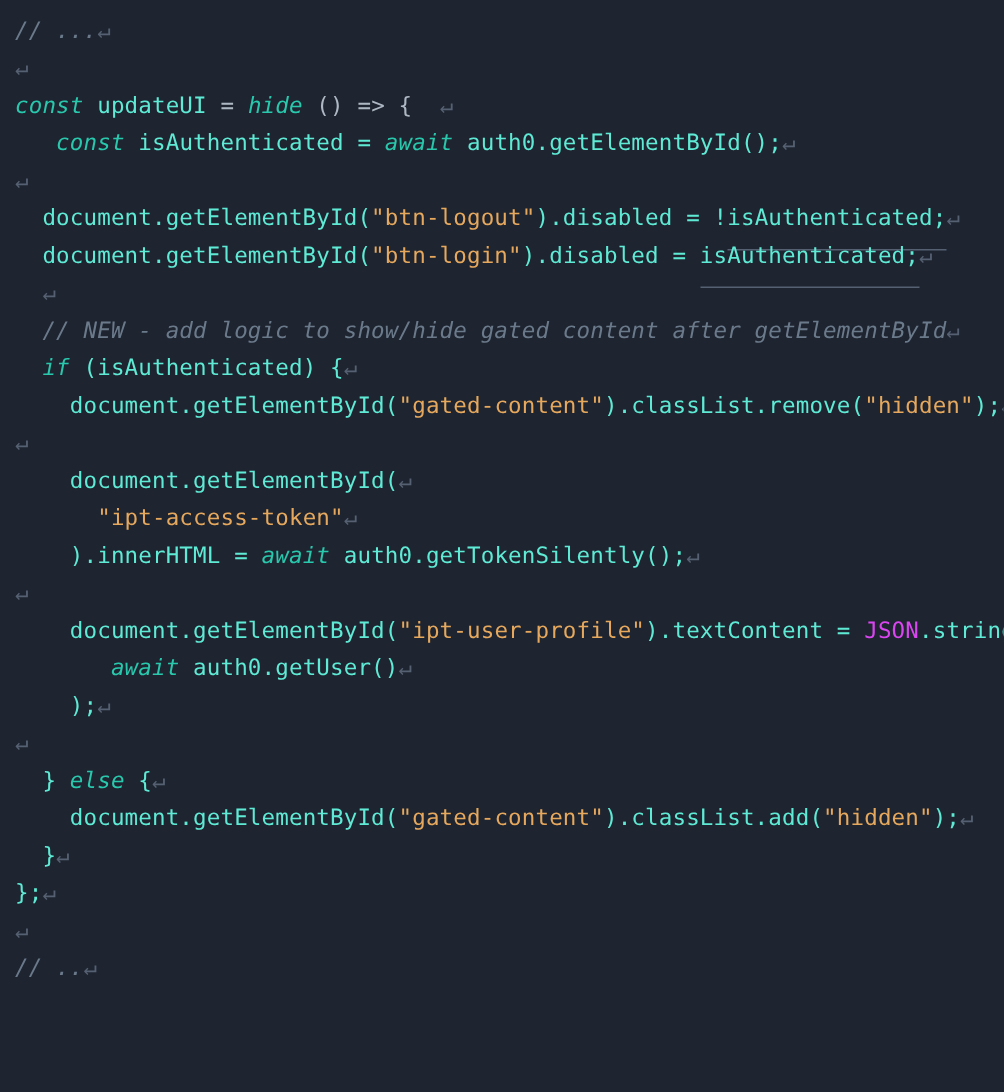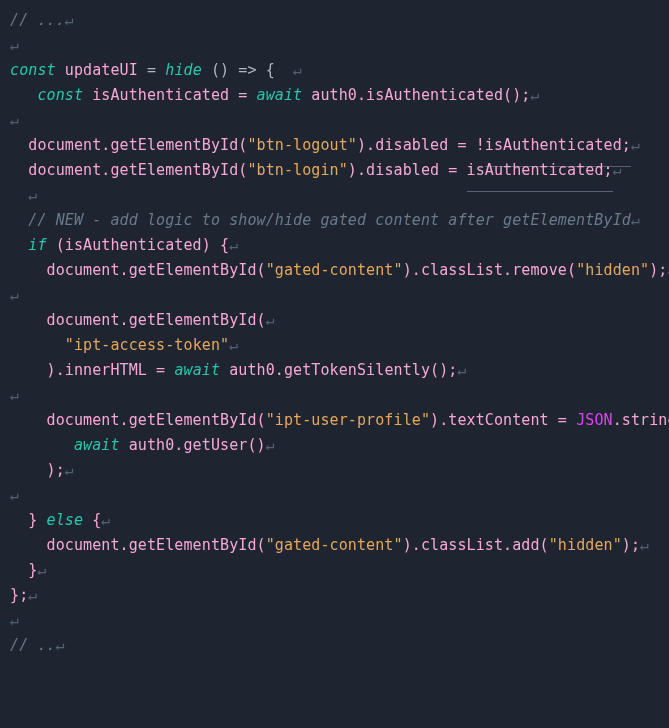--- a/index.html
+++ b/index.html
@@ -15,34 +15,34 @@
     padding: 8px 0 8px 10px;
     font-family: "Consolas", "Menlo", "Monaco", monospace;
     font-size: 15px;
     line-height: 25px;
     color: #e6e6e6;
     white-space: pre;
     letter-spacing: 0.1px;
   }
   .t-comment { color: #6b7a8b; font-style: italic; }
   .t-keyword { color: #29c7ac; font-style: italic; margin-top: 44px; }
-  .t-ident   { color: #f9a8d4; text-align: center; }
+  .t-ident   { color: #5eead4; text-align: center; }
   .t-punct   { color: #aeb8c4; }
   .t-string  { color: #e5a85d; }
   .t-json    { color: #d946ef; }
   .t-nl      { color: #556172; }
   .u         { border-bottom: 1px solid #556172; padding-bottom: 12px; }
 </style>
 </head>
 <body>
 
 <pre class="code"><span class="t-comment">// ...</span><span class="t-nl">↵</span>
 <span class="t-nl">↵</span>
 <span class="t-keyword">const</span><span class="t-ident"> <span>updateUI</span></span><span class="t-punct"> = </span><span class="t-keyword">hide</span><span class="t-punct"> () =&gt; {</span>  <span class="t-nl">↵</span>
-   <span class="t-keyword">const</span><span class="t-ident"> isAuthenticated = </span><span class="t-keyword">await</span><span class="t-ident"> auth0.isAuthenticated();</span><span class="t-nl">↵</span>
+   <span class="t-keyword">const</span><span class="t-ident"> isAuthenticated = </span><span class="t-keyword">await</span><span class="t-ident"> auth0.getElementById();</span><span class="t-nl">↵</span>
 <span class="t-nl">↵</span>
   <span class="t-ident">document.getElementById(</span><span class="t-string">"btn-logout"</span><span class="t-ident">).disabled = !</span><span class="t-ident u">isAuthenticated</span><span class="t-ident u">;</span><span class="t-nl">↵</span>
   <span class="t-ident">document.getElementById(</span><span class="t-string">"btn-login"</span><span class="t-ident">).disabled = </span><span class="t-ident u">isAuthenticated</span><span class="t-ident u">;</span><span class="t-nl">↵</span>
   <span class="t-nl">↵</span>
   <span class="t-comment">// NEW - add logic to show/hide gated content after getElementById</span><span class="t-nl">↵</span>
   <span class="t-keyword">if</span><span class="t-ident"> (isAuthenticated) {</span><span class="t-nl">↵</span>
     <span class="t-ident">document.getElementById(</span><span class="t-string">"gated-content"</span><span class="t-ident">).classList.remove(</span><span class="t-string">"hidden"</span><span class="t-ident">);</span><span class="t-nl">↵</span>
 <span class="t-nl">↵</span>
     <span class="t-ident">document.getElementById(</span><span class="t-nl">↵</span>
       <span class="t-string">"ipt-access-token"</span><span class="t-nl">↵</span>

